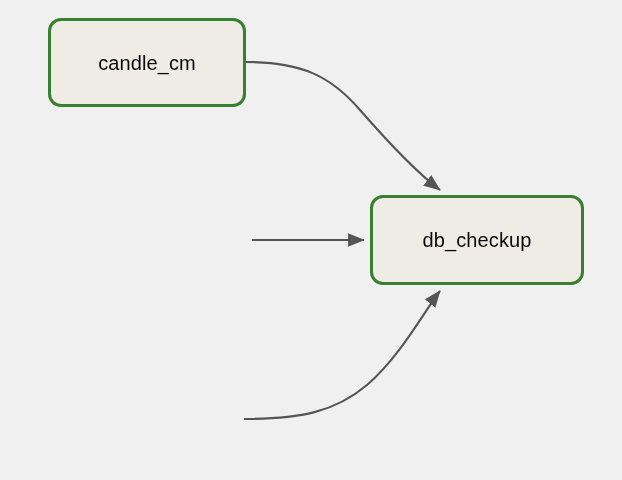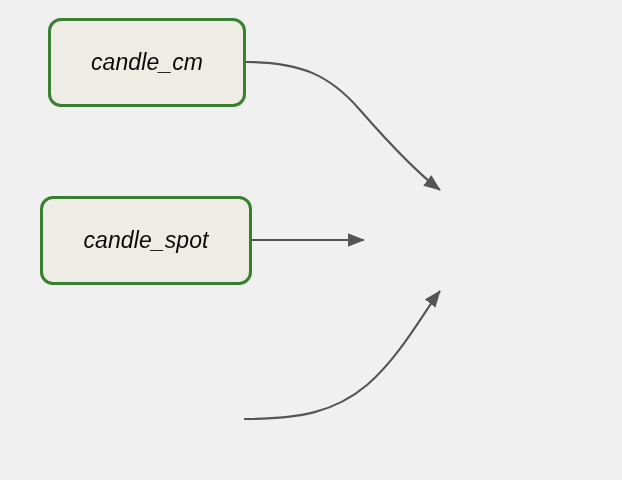--- a/index.html
+++ b/index.html
@@ -32,27 +32,26 @@
     box-sizing: border-box;
     background: #efece6;
     border: 3.5px solid #37802f;
     border-radius: 13px;
     display: flex;
     align-items: center;
     justify-content: center;
     z-index: 2;
   }
   .node-label {
-    font-size: 23px;
+    font-size: 20px;
     color: #0a0a0a;
     font-family: "Liberation Sans", sans-serif;
     letter-spacing: 0.1px;
     line-height: 1;
     white-space: nowrap;
-    font-style: italic;
   }
   #node-candle_cm   { left: 48px;  top: 18px;  width: 198px; height: 89px; }
   #node-candle_spot { left: 40px;  top: 196px; width: 212px; height: 89px; }
   #node-candle_um   { left: 48px;  top: 373px; width: 196px; height: 92px; }
   #node-db_checkup  { left: 370px; top: 195px; width: 214px; height: 90px; }
 </style>
 </head>
 <body>
 
 <div id="canvas">
@@ -68,19 +67,19 @@
 
     <path d="M252,240 L364,240" fill="none" stroke="#555555" stroke-width="2.1" marker-end="url(#arrow)"></path>
 
     <path d="M244,419 C300,419 335,412 367,385 C400,357 425,310 440,291" fill="none" stroke="#555555" stroke-width="2.1" marker-end="url(#arrow)"></path>
   </svg>
 
   <div class="node" id="node-candle_cm">
     <span class="node-label">candle_cm</span>
   </div>
 
-  <div class="node" id="node-candle_spot">
-    <span class="node-label">candle_spot</span>
-  </div>
 
 
+  <div class="node" id="node-db_checkup">
+    <span class="node-label">db_checkup</span>
+  </div>
 
 </div>
 
 </body></html>

